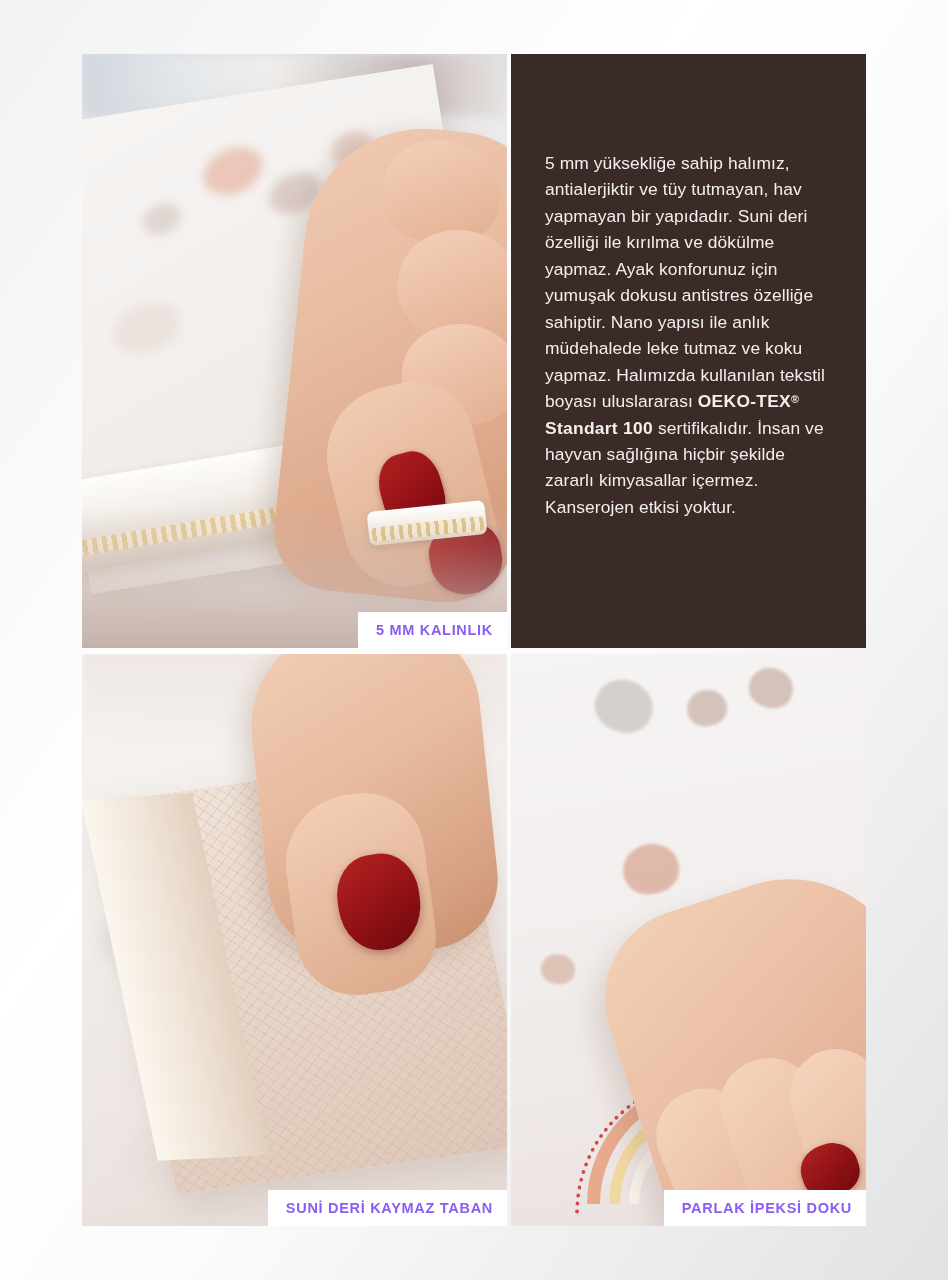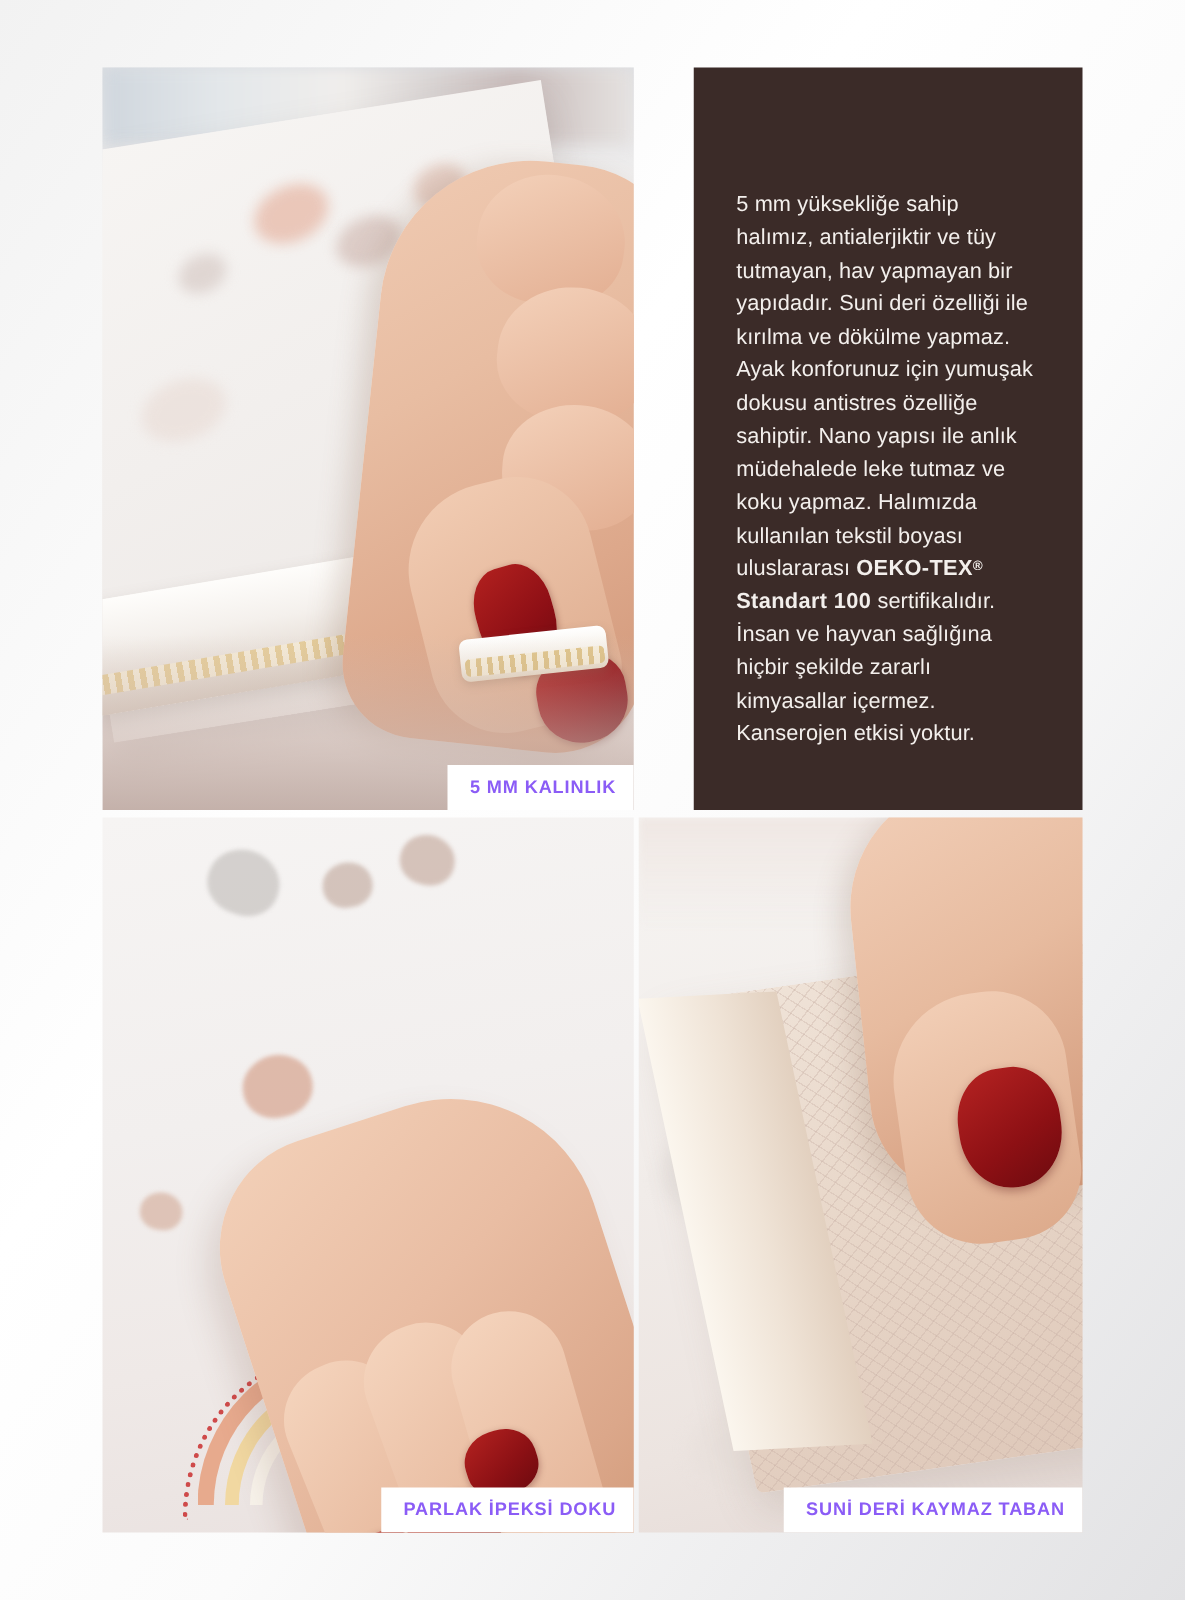--- a/index.html
+++ b/index.html
@@ -52,21 +52,20 @@
     padding: 10px 14px 10px 18px;
     white-space: nowrap;
   }
 
   
   .text-panel {
     background: #3b2b28;
     color: #f3efec;
     padding: 96px 34px 20px 34px;
     box-sizing: border-box;
-    margin-left: 44px;
   }
   .text-panel p {
     margin: 0;
     font-size: 17.4px;
     line-height: 1.52;
     letter-spacing: 0.1px;
   }
   .text-panel .strong {
     font-weight: bold;
     letter-spacing: 0.3px;
@@ -350,47 +349,47 @@
       <div class="fold"></div>
       <div class="fold-tex"></div>
       <div class="shadowfloor"></div>
       <div class="caption">5 MM KALINLIK</div>
     </div>
 
     <div class="cell text-panel">
       <p><span>5 mm yüksekliğe sahip halımız, antialerjiktir ve tüy tutmayan, hav yapmayan bir yapıdadır. Suni deri özelliği ile kırılma ve dökülme yapmaz. Ayak konforunuz için yumuşak dokusu antistres özelliğe sahiptir. Nano yapısı ile anlık müdehalede leke tutmaz ve koku yapmaz. Halımızda kullanılan tekstil boyası uluslararası </span><span class="strong">OEKO-TEX</span><span class="strong reg">®</span> <span class="strong">Standart 100</span><span> sertifikalıdır. İnsan ve hayvan sağlığına hiçbir şekilde zararlı kimyasallar içermez.</span><br><span>Kanserojen etkisi yoktur.</span></p>
     </div>
 
+    <div class="cell p3">
+      <div class="blurtop"></div>
+      <div class="bgblob bb1"></div>
+      <div class="bgblob bb2"></div>
+      <div class="bgblob bb3"></div>
+      <div class="suede"></div>
+      <div class="suede-edge"></div>
+      <div class="hand3"></div>
+      <div class="thumb3"></div>
+      <div class="nail3"></div>
+      <div class="caption">SUNİ DERİ KAYMAZ TABAN</div>
+    </div>
+
     <div class="cell p2">
       <div class="heart h1"></div>
       <div class="heart h2"></div>
       <div class="heart h3"></div>
       <div class="heart h4"></div>
       <div class="heart h5"></div>
       <div class="rainbow"></div>
       <div class="rainbow2"></div>
       <div class="rainbow3"></div>
       <div class="dots"></div>
       <div class="hand2"></div>
       <div class="finger f1"></div>
       <div class="finger f2"></div>
       <div class="finger f3"></div>
       <div class="nail2 nn1"></div>
       <div class="nail2 nn2"></div>
       <div class="nail2 nn3"></div>
       <div class="caption">PARLAK İPEKSİ  DOKU</div>
     </div>
 
-    <div class="cell p3">
-      <div class="blurtop"></div>
-      <div class="bgblob bb1"></div>
-      <div class="bgblob bb2"></div>
-      <div class="bgblob bb3"></div>
-      <div class="suede"></div>
-      <div class="suede-edge"></div>
-      <div class="hand3"></div>
-      <div class="thumb3"></div>
-      <div class="nail3"></div>
-      <div class="caption">SUNİ DERİ KAYMAZ TABAN</div>
-    </div>
-
   </div>
 </div>
 
 </body></html>

